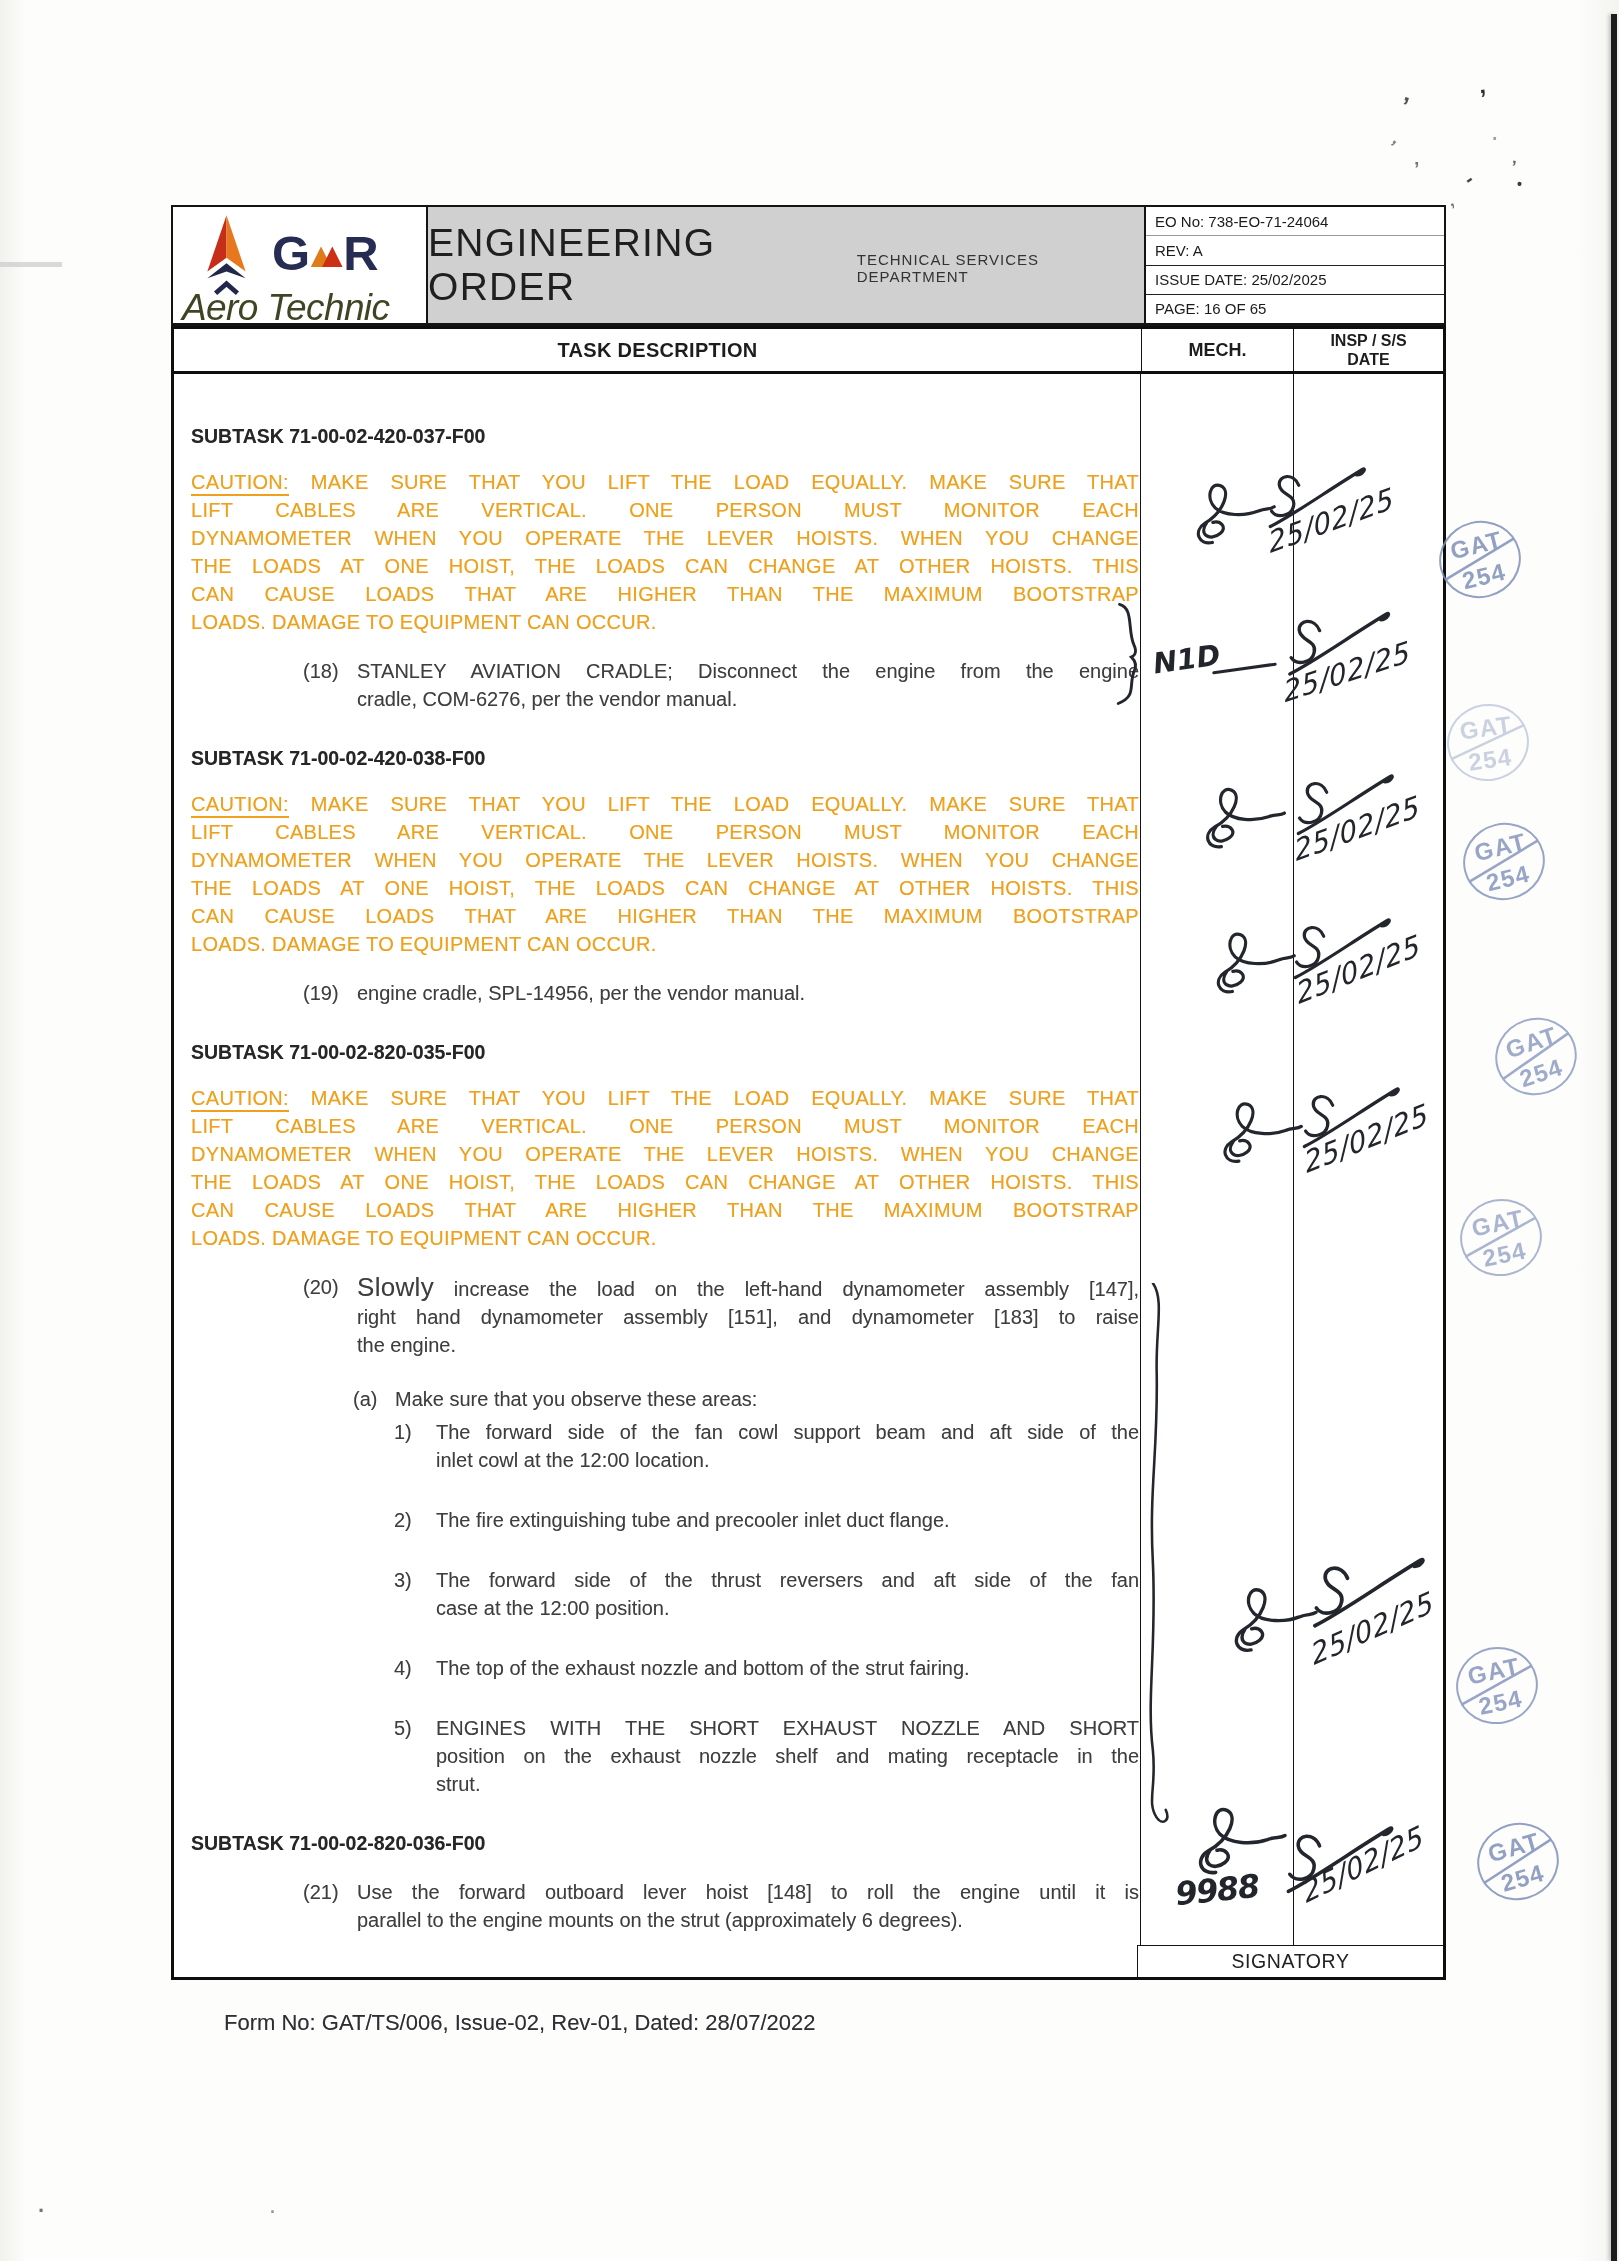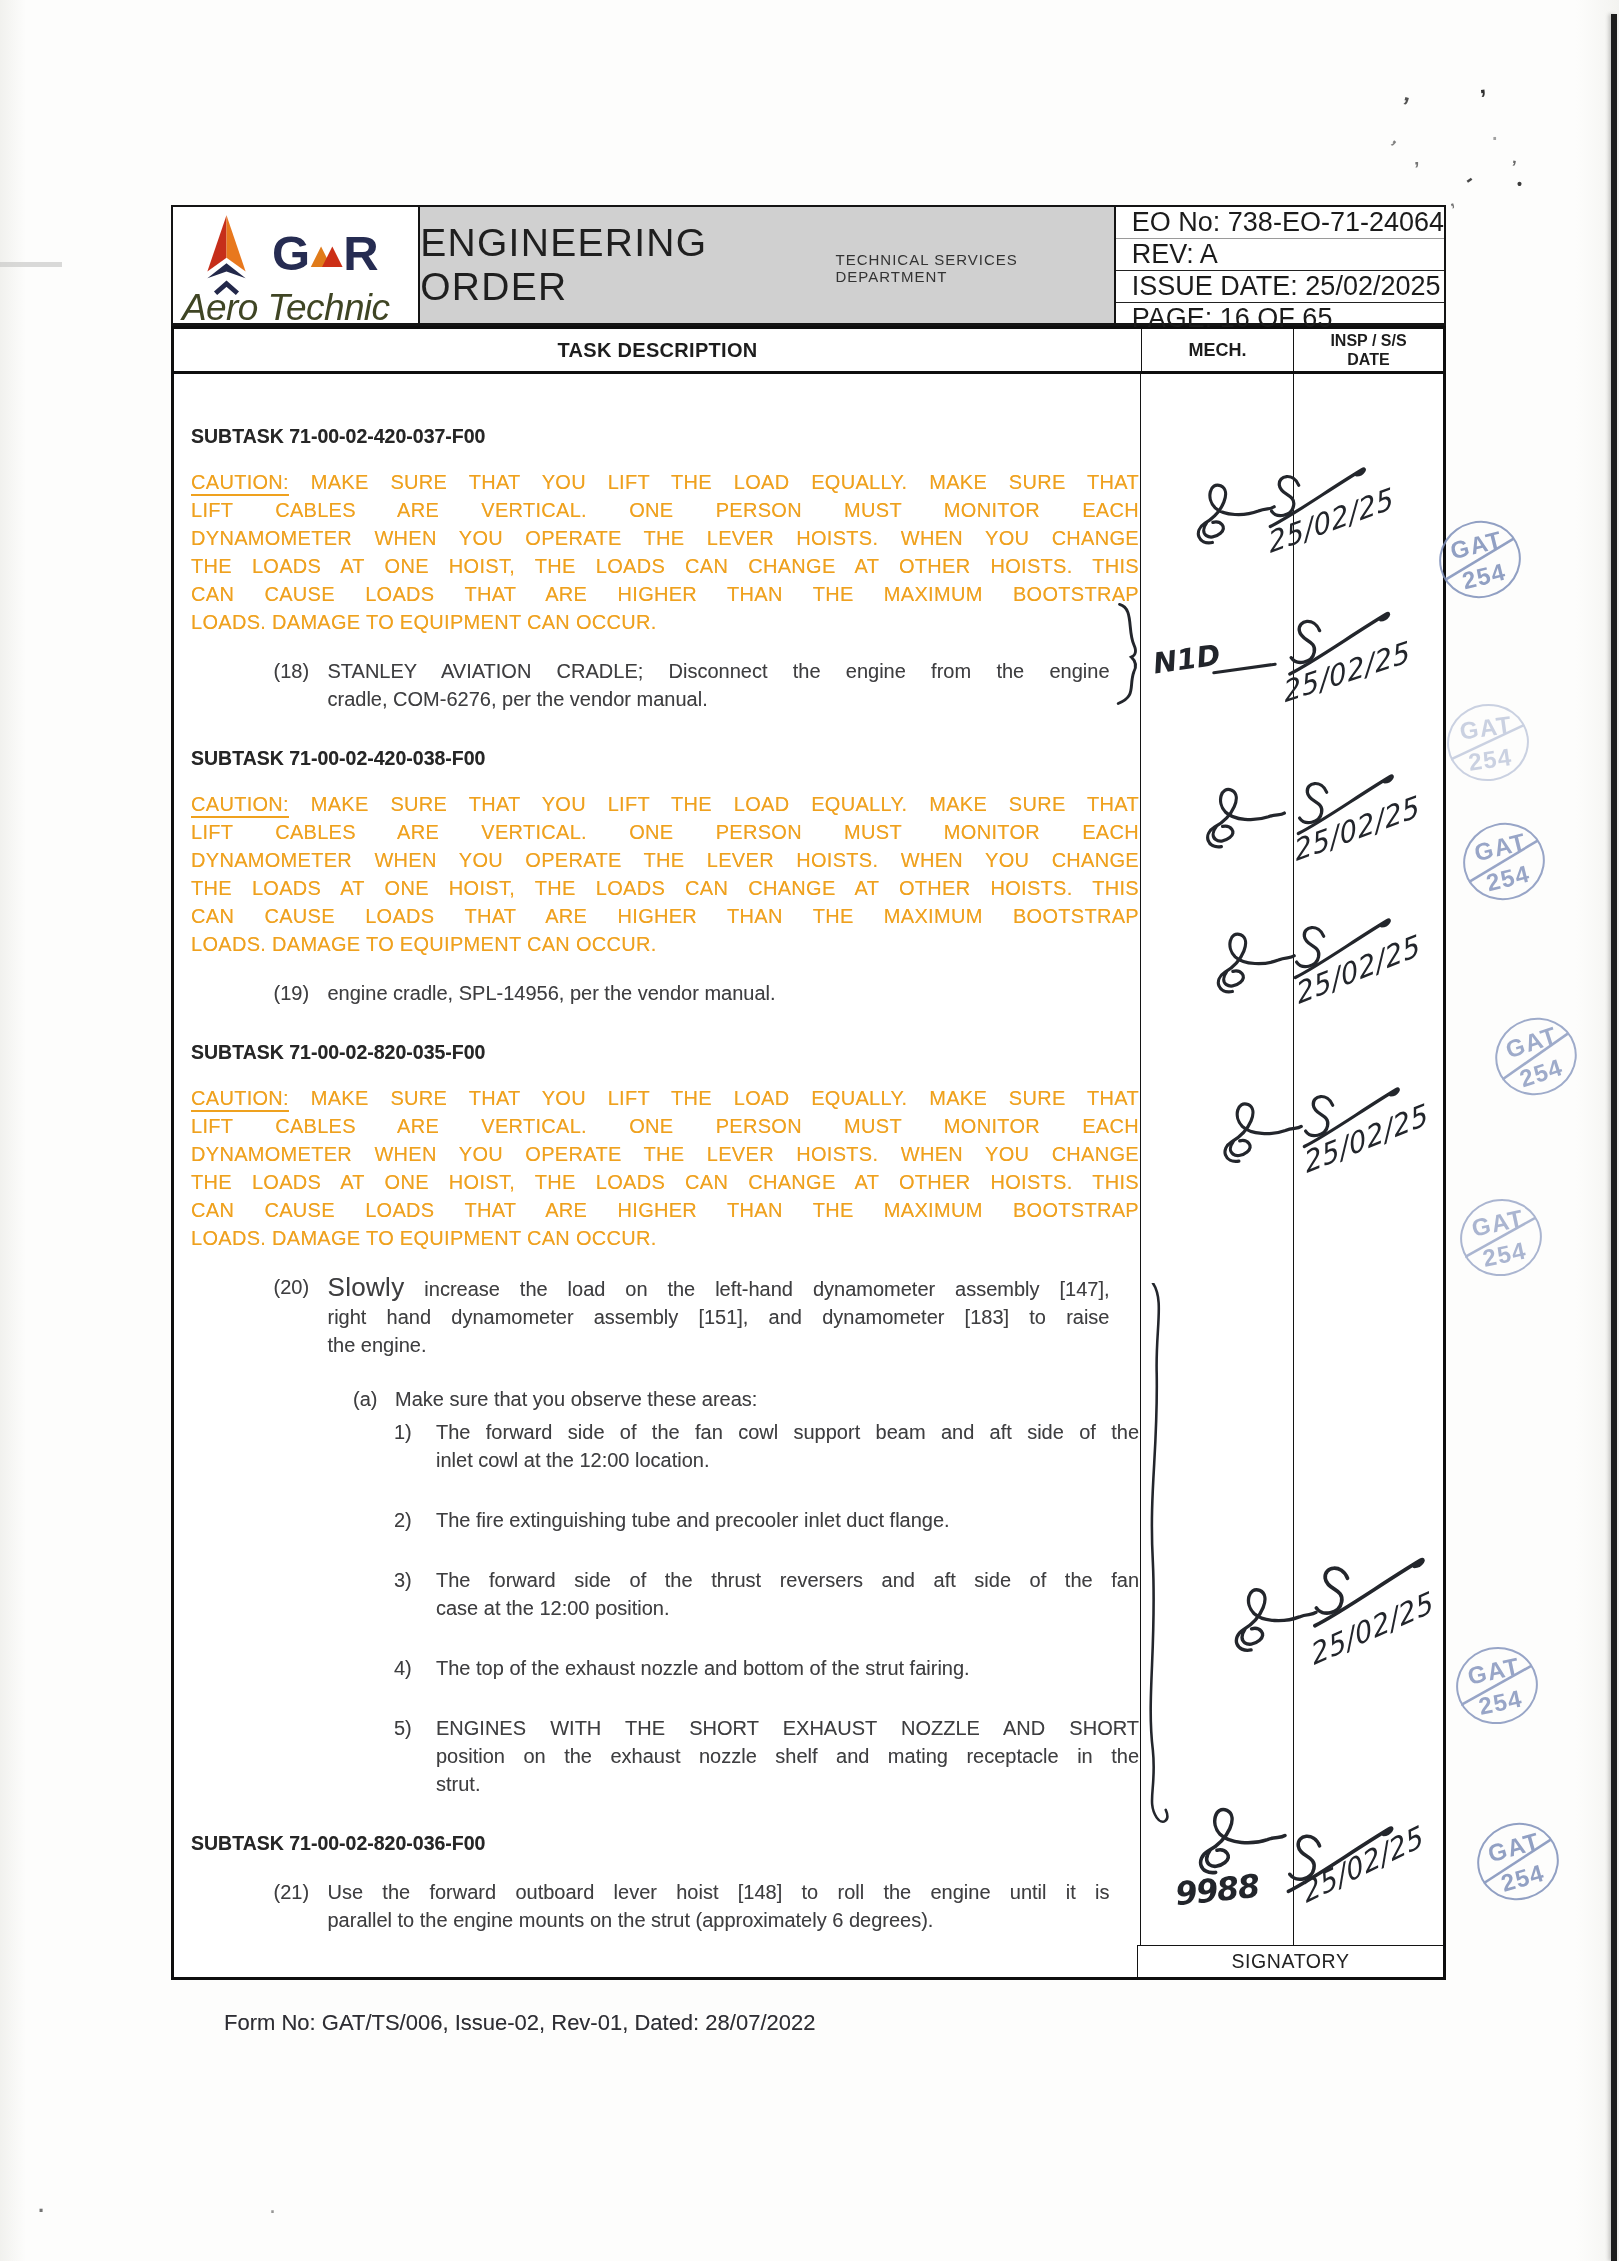--- a/index.html
+++ b/index.html
@@ -20,21 +20,21 @@
   .logo-arrow{position:absolute;left:17px;top:6.5px;}
   .gmr{position:absolute;left:99px;top:18px;font-size:49px;font-weight:800;letter-spacing:-1.9px;color:#262c52;}
   .gmr .tri{font-size:35px;font-weight:400;display:inline-block;position:relative;top:-2.6px;margin:0 -4.5px;}
   .gmr .t1{color:#e07b1a;}
   .gmr .t2{color:#cc2f16;margin-left:-17px;}
   .aero{position:absolute;left:9px;top:80px;font-size:37px;font-weight:400;font-style:italic;color:#3f4524;letter-spacing:-0.6px;white-space:nowrap;}
   .title-cell{width:720px;background:#d0d0d0;border-left:2.6px solid #141414;border-right:2.6px solid #141414;display:flex;flex-direction:row;align-items:center;justify-content:center;box-sizing:border-box;}
   .eo-title{font-size:39px;font-weight:400;letter-spacing:1.3px;color:#1f1f1f;}
   .eo-dept{font-size:15px;letter-spacing:1px;color:#333;margin-top:6.5px;}
   .info-cell{flex:1;display:flex;flex-direction:column;box-sizing:border-box;background:#fff;}
-  .info-row{flex:1;display:flex;align-items:center;padding-left:16px;font-size:27px;color:#1b1b1b;box-sizing:border-box;white-space:nowrap;}
+  .info-row{flex:1;display:flex;align-items:center;padding-left:9px;font-size:15px;color:#1b1b1b;box-sizing:border-box;white-space:nowrap;}
   .info-row.r1{border-bottom:1.3px solid #9a9a9a;}
   .info-row.r2{border-bottom:1.9px solid #222;}
   .info-row.r3{border-bottom:1.9px solid #222;}
   
   .thead{display:flex;height:48px;box-sizing:border-box;border:3.2px solid #0e0e0e;border-top-width:3.9px;background:#fff;}
   .th{display:flex;align-items:center;justify-content:center;font-weight:700;color:#1d1d1d;box-sizing:border-box;}
   .th-task{flex:1;font-size:20px;letter-spacing:0.3px;}
   .th-mech{width:152px;border-left:1.9px solid #141414;font-size:18px;}
   .th-insp{width:150px;border-left:1.9px solid #141414;font-size:16px;line-height:19px;flex-direction:column;}
   .tbody{display:flex;height:1606px;box-sizing:border-box;border:3.2px solid #0e0e0e;border-top:0;position:relative;background:#fff;}
@@ -42,21 +42,21 @@
   .col-mech{width:152px;border-left:1.9px solid #141414;box-sizing:content-box;}
   .col-insp{width:150px;border-left:1.9px solid #141414;}
   .signatory{position:absolute;right:0;bottom:0;width:306px;height:32px;box-sizing:border-box;border-top:1.9px solid #141414;border-left:1.9px solid #141414;background:#fff;display:flex;align-items:center;justify-content:center;font-size:19.5px;letter-spacing:0.6px;color:#222;}
   
   .blk{line-height:28px;color:#3e3e40;font-size:20px;text-shadow:0 0 0.6px rgba(40,40,40,.28);}
   .blk .cline.just{text-align:justify;text-align-last:justify;}
   .subtask{font-weight:700;color:#262626;font-size:19.5px;margin-top:31px;letter-spacing:0;text-shadow:0 0 0.6px rgba(0,0,0,.35);}
   .caution{margin-top:18px;width:948px;color:#efa11e;font-size:20px;letter-spacing:0.3px;text-shadow:0 0 0.6px rgba(239,161,30,.55);}
   .caution .clead{text-decoration:underline;text-underline-offset:4.5px;text-decoration-thickness:1.9px;}
   .item,.suba,.subnum{display:flex;margin-top:21px;}
-  .item{margin-left:52px;justify-content:center;}
+  .item{margin-left:112px;}
   .item .num{width:54px;flex:none;}
   .item .txt{width:782px;}
   .suba{margin-left:162px;margin-top:26px;}
   .suba .num{width:42px;flex:none;}
   .suba .txt{width:745px;}
   .subnum{margin-left:203px;margin-top:32px;}
   .subnum .num{width:42px;flex:none;}
   .subnum .txt{width:703px;}
   .suba + .subnum{margin-top:5.2px;}
   .biglead{font-size:26px;letter-spacing:0.3px;}

